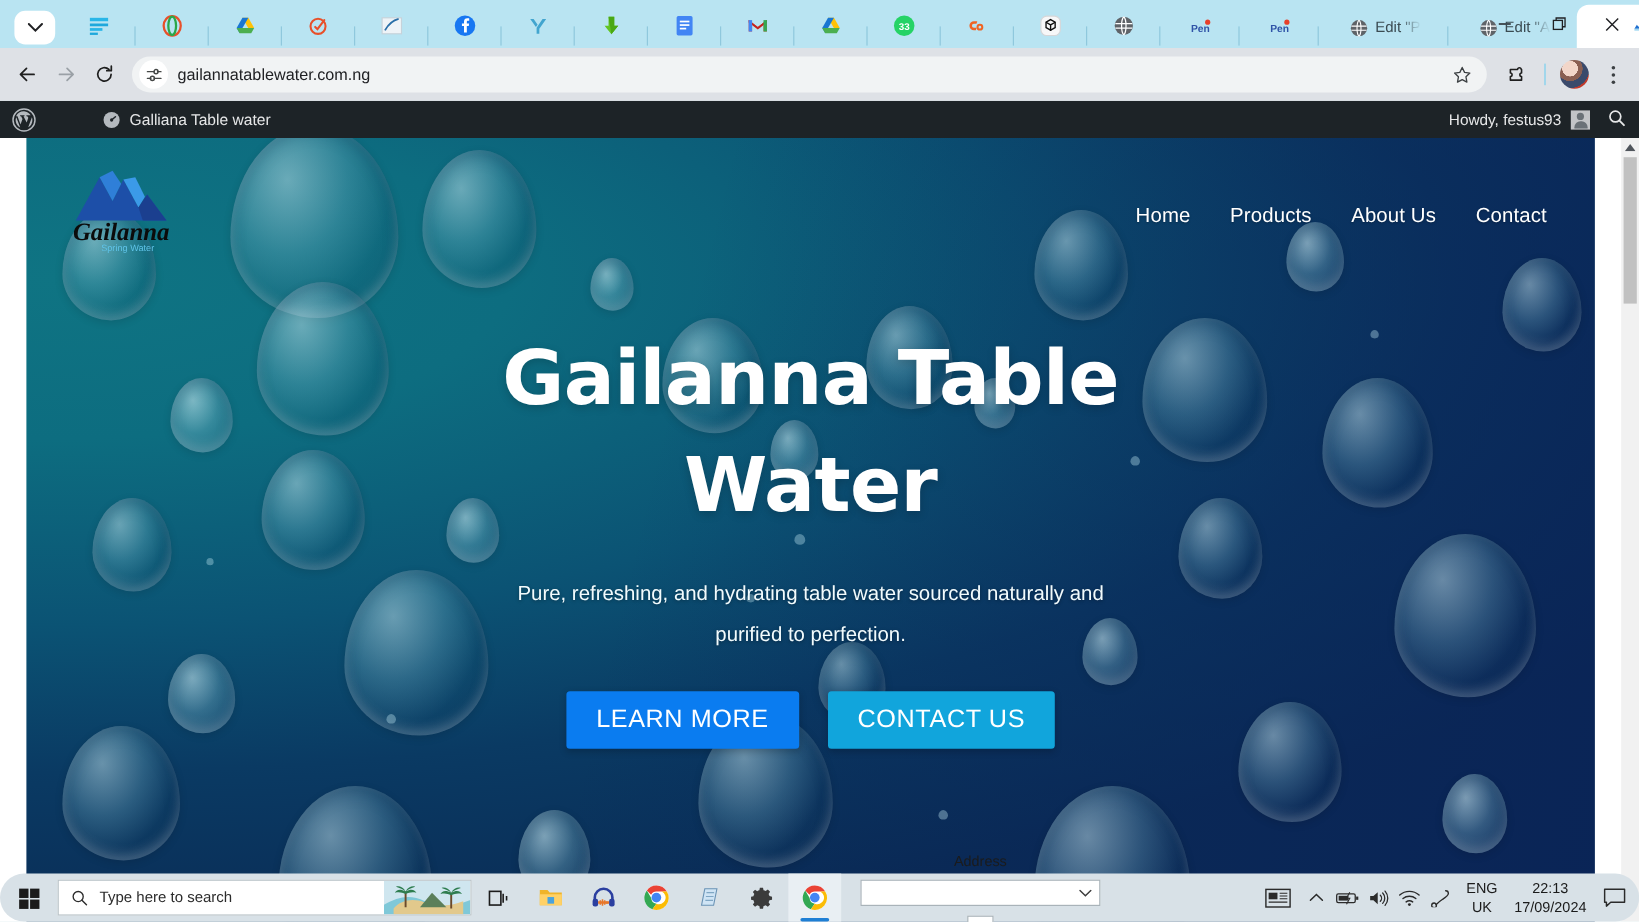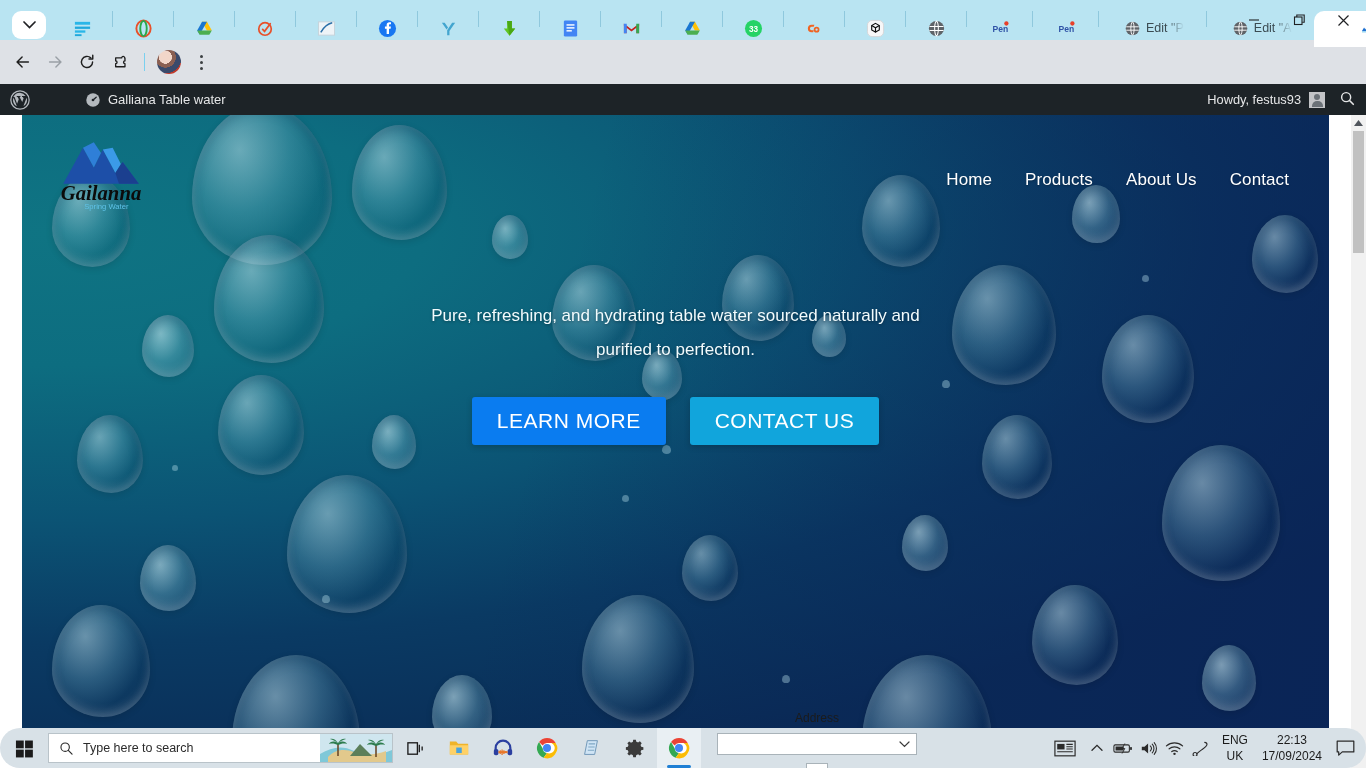--- a/index.html
+++ b/index.html
@@ -12,21 +12,21 @@
 
   
   .browser { position: absolute; inset: 0; display: flex; flex-direction: column; }
 
   
   .tabstrip {
     height: 40px; background: #b9e4f2;
     display: flex; align-items: flex-end; padding: 0 0 0 4px;
     position: relative; flex: 0 0 40px;
   }
-  .tabstrip-inner { display: flex; align-items: flex-start; height: 29px; flex: 1; min-width: 0; gap: 16px; }
+  .tabstrip-inner { display: flex; align-items: flex-end; height: 29px; flex: 1; min-width: 0; gap: 16px; }
   .tab-btn-round {
     width: 34px; height: 28px; border-radius: 9px; background: #fff;
     display: flex; align-items: center; justify-content: center;
     margin: 0 6px 3px 8px; flex: none;
   }
   .pin {
     width: 28px; height: 34px; flex: none;
     display: flex; align-items: center; justify-content: center;
     margin-bottom: 2px;
   }
@@ -425,20 +425,35 @@
           <path d="M4 10h12M11 4.5L16.6 10 11 15.5" stroke="#9aa0a6" stroke-width="1.6" fill="none" stroke-linecap="round" stroke-linejoin="round"></path>
         </svg>
     </div>
     <div class="navbtn">
       <svg width="18" height="18" viewBox="0 0 20 20">
           <path d="M16.2 10a6.2 6.2 0 11-2-4.6" stroke="#1f1f1f" stroke-width="1.6" fill="none" stroke-linecap="round"></path>
           <path d="M16.4 2.4v4.2h-4.2" stroke="#1f1f1f" stroke-width="1.6" fill="none" stroke-linecap="round" stroke-linejoin="round"></path>
         </svg>
     </div>
 
+    <div class="omnibox">
+      <span class="omni-icon">
+        <svg width="15" height="15" viewBox="0 0 16 16">
+            <path d="M2 5h6M11 5h3M2 11h3M8 11h6" stroke="#444746" stroke-width="1.3" stroke-linecap="round"></path>
+            <circle cx="9.6" cy="5" r="1.8" fill="none" stroke="#444746" stroke-width="1.3"></circle>
+            <circle cx="6.4" cy="11" r="1.8" fill="none" stroke="#444746" stroke-width="1.3"></circle>
+          </svg>
+      </span>
+      <span class="omni-url" title="gailannatablewater.com.ng">gailannatablewater.com.ng</span>
+      <span class="star" style="margin-left:auto">
+        <svg width="17" height="17" viewBox="0 0 20 20">
+            <path d="M10 2.6l2.3 4.8 5.2.7-3.8 3.7.9 5.2-4.6-2.5-4.6 2.5.9-5.2L2.5 8.1l5.2-.7z" fill="none" stroke="#3c4043" stroke-width="1.3" stroke-linejoin="round"></path>
+          </svg>
+      </span>
+    </div>
 
     <div class="tb-icon">
       <svg width="19" height="19" viewBox="0 0 20 20">
           <path d="M6.5 3.2h3.2a1.6 1.6 0 113.2 0h.3v3.1a1.5 1.5 0 100 3v3.2H3.4V9.3a1.5 1.5 0 100-3V3.2z" fill="none" stroke="#1f1f1f" stroke-width="1.4" stroke-linejoin="round" transform="translate(1.5,2)"></path>
         </svg>
     </div>
     <div class="tb-sep"></div>
     <div class="tb-icon">
       <span class="avatar-sm"></span>
     </div>
@@ -540,20 +555,21 @@
 
             <nav class="navmenu">
               <a class="navlink">Home</a>
               <a class="navlink">Products</a>
               <a class="navlink">About Us</a>
               <a class="navlink">Contact</a>
             </nav>
           </div>
 
           <div class="hero-body">
+            <h1 class="hero-title">Gailanna Table Water</h1>
             <p class="hero-sub">Pure, refreshing, and hydrating table water sourced naturally and purified to perfection.</p>
             <div class="cta-row">
               <button class="btn btn-primary">LEARN MORE</button>
               <button class="btn btn-secondary">CONTACT US</button>
             </div>
           </div>
         </div>
       </div>
 
       <div class="scrollbar">

